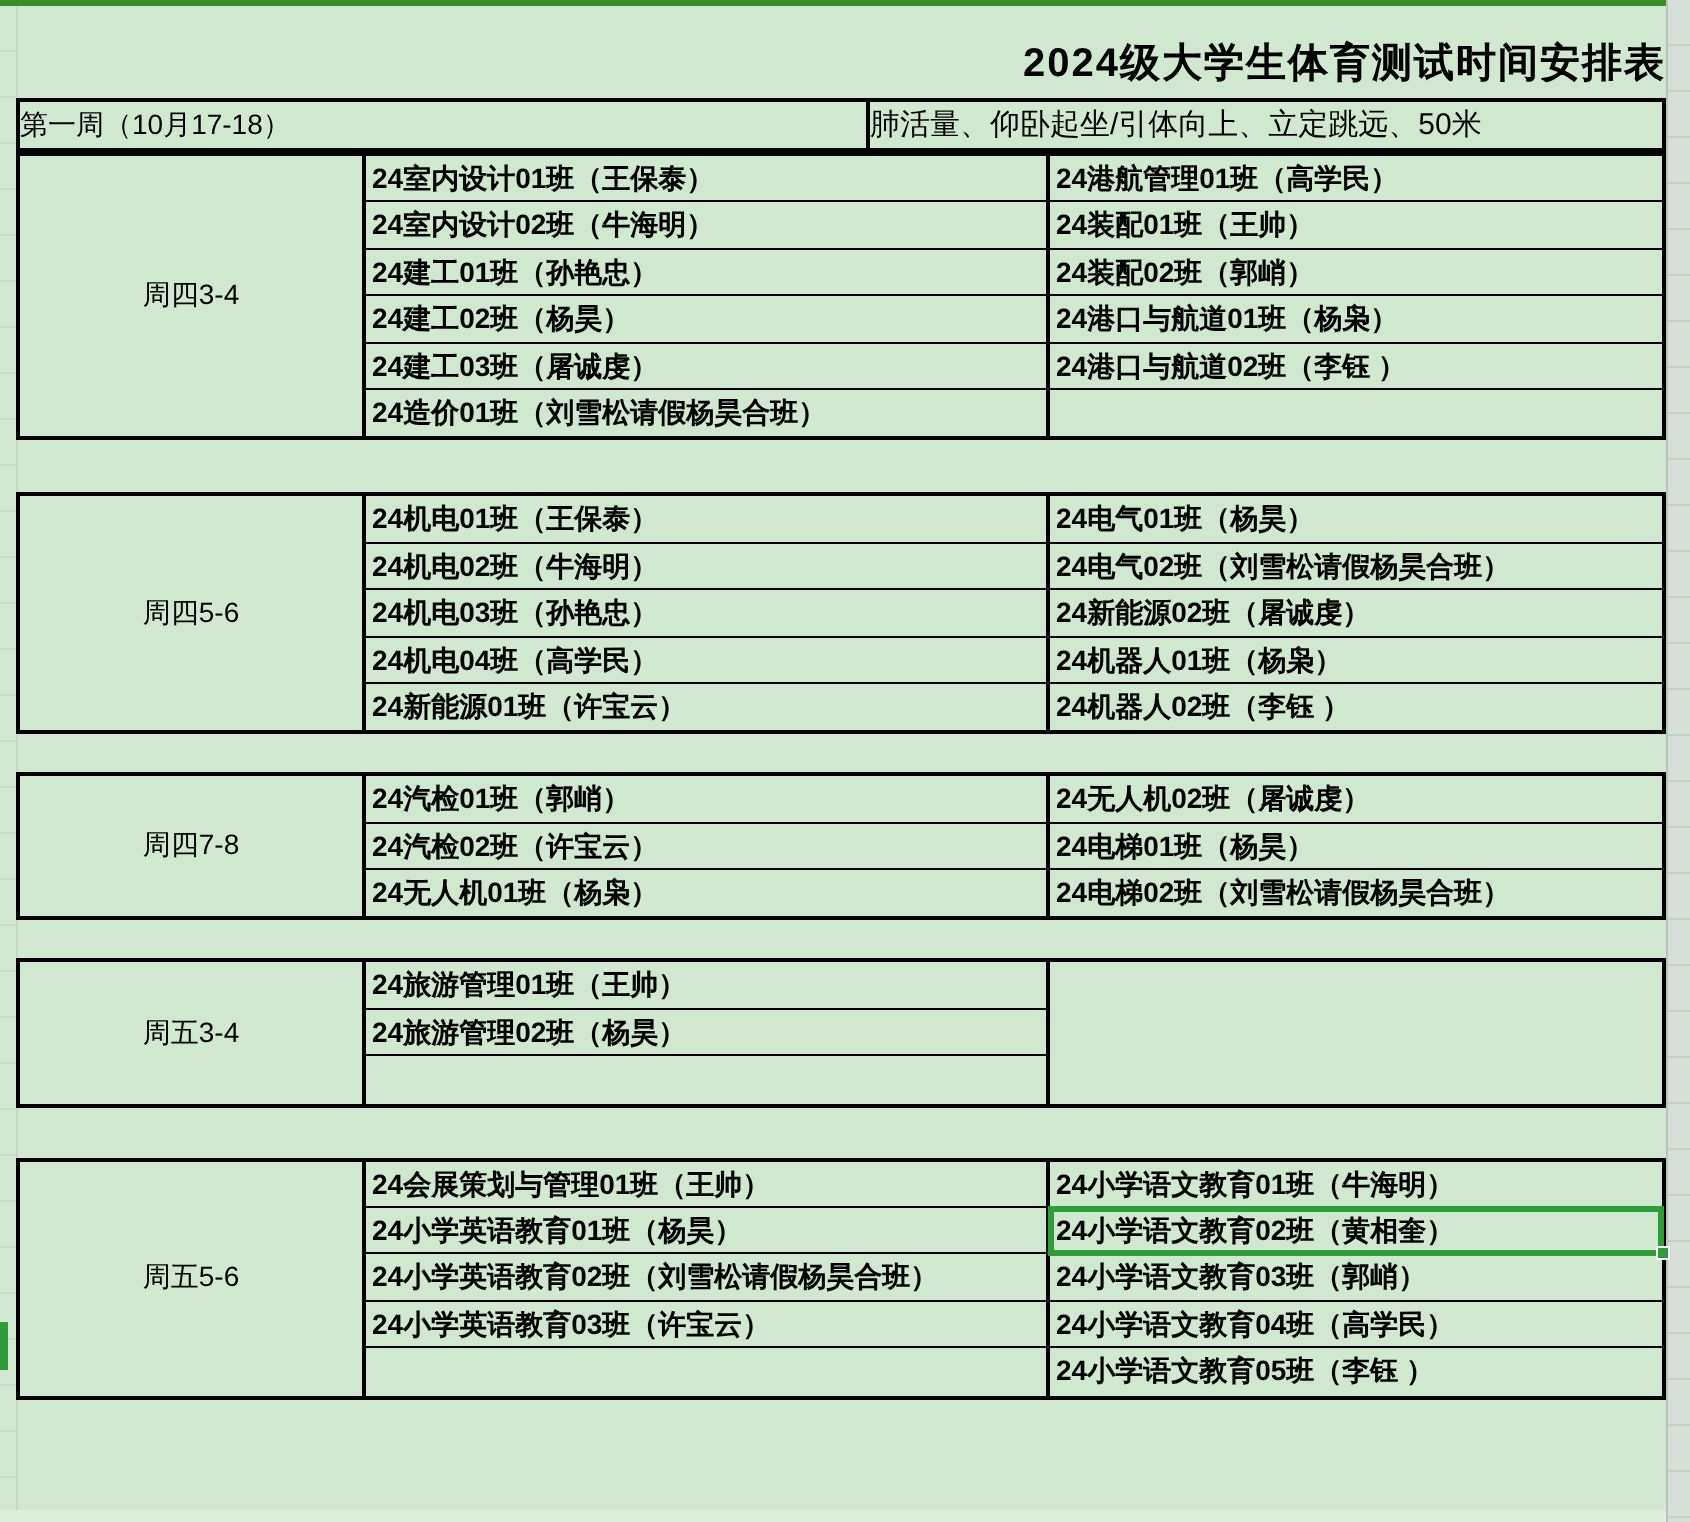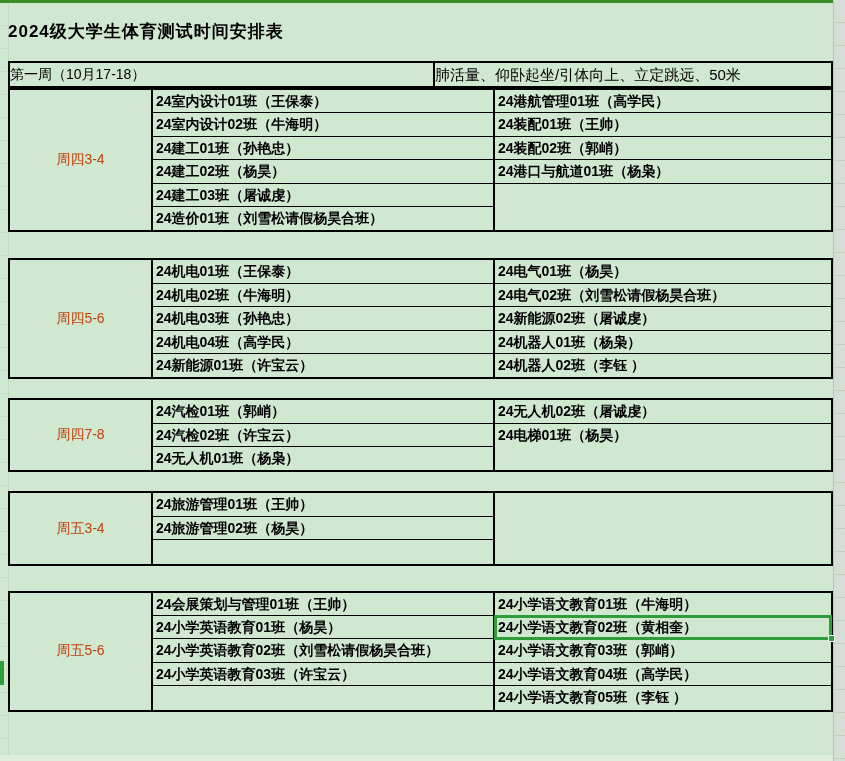--- a/index.html
+++ b/index.html
@@ -37,22 +37,22 @@
   }
   
   .row-indicator{
     position:absolute;left:0;top:661px;width:4px;height:24px;
     background:#2f9e3a;z-index:5;
   }
   .sheet{
     position:absolute;left:8px;top:3px;width:825px;
   }
   .title{
-    height:58px;line-height:58px;
-    text-align:left;font-weight:bold;font-size:17px;color:#000;
+    height:46px;line-height:58px;
+    text-align:right;font-weight:bold;font-size:20px;color:#000;
     letter-spacing:1px;
   }
   .header-row{
     display:flex;
     border:2px solid #000;
     height:27px;box-sizing:border-box;
   }
   .header-cell{
     box-sizing:border-box;
     line-height:23px;font-size:14px;color:#000;
@@ -61,23 +61,23 @@
   .hc-period{width:143px;}
   .hc-left{width:280px;border-left:2px solid #000;font-weight:bold;font-size:15px;margin-top:28px;}
   .hc-right{flex:1;border-left:2px solid #000;font-weight:normal;font-size:15px;}
   .section{
     display:flex;
     border:2px solid #000;
     box-sizing:border-box;
     background:#d0e7d0;
   }
   .slabel{
-    width:143px;box-sizing:border-box;
+    width:173px;box-sizing:border-box;
     display:flex;align-items:center;justify-content:center;
-    font-size:14px;color:#c2410c;
+    font-size:14px;color:#000000;
     border-right:2px solid #000;
   }
   .col{display:flex;flex-direction:column;box-sizing:border-box;font-weight:bold;}
   .col-left{width:342px;border-right:2px solid #000;}
   .col-right{flex:1;}
   .cell{
     position:relative;
     height:23.4px;box-sizing:border-box;
     border-bottom:1px solid #000;
     font-size:14px;line-height:22px;color:#000;
@@ -138,20 +138,21 @@
             <div class="cell">24建工01班（孙艳忠）</div>
             <div class="cell">24建工02班（杨昊）</div>
             <div class="cell">24建工03班（屠诚虔）</div>
             <div class="cell">24造价01班（刘雪松请假杨昊合班）</div>
           </div>
           <div class="col col-right">
             <div class="cell">24港航管理01班（高学民）</div>
             <div class="cell">24装配01班（王帅）</div>
             <div class="cell">24装配02班（郭峭）</div>
             <div class="cell">24港口与航道01班（杨枭）</div>
+            <div class="cell">24港口与航道02班（李钰 ）</div>
             <div class="cell"></div>
           </div>
         </div>
         <div class="gap1"></div>
         <div class="section">
           <div class="slabel">周四5-6</div>
           <div class="col col-left">
             <div class="cell">24机电01班（王保泰）</div>
             <div class="cell">24机电02班（牛海明）</div>
             <div class="cell">24机电03班（孙艳忠）</div>
@@ -170,20 +171,21 @@
         <div class="section">
           <div class="slabel">周四7-8</div>
           <div class="col col-left">
             <div class="cell">24汽检01班（郭峭）</div>
             <div class="cell">24汽检02班（许宝云）</div>
             <div class="cell">24无人机01班（杨枭）</div>
           </div>
           <div class="col col-right">
             <div class="cell">24无人机02班（屠诚虔）</div>
             <div class="cell">24电梯01班（杨昊）</div>
+            <div class="cell">24电梯02班（刘雪松请假杨昊合班）</div>
           </div>
         </div>
         <div class="gap3"></div>
         <div class="section">
           <div class="slabel">周五3-4</div>
           <div class="col col-left">
             <div class="cell">24旅游管理01班（王帅）</div>
             <div class="cell">24旅游管理02班（杨昊）</div>
             <div class="cell"></div>
           </div>

